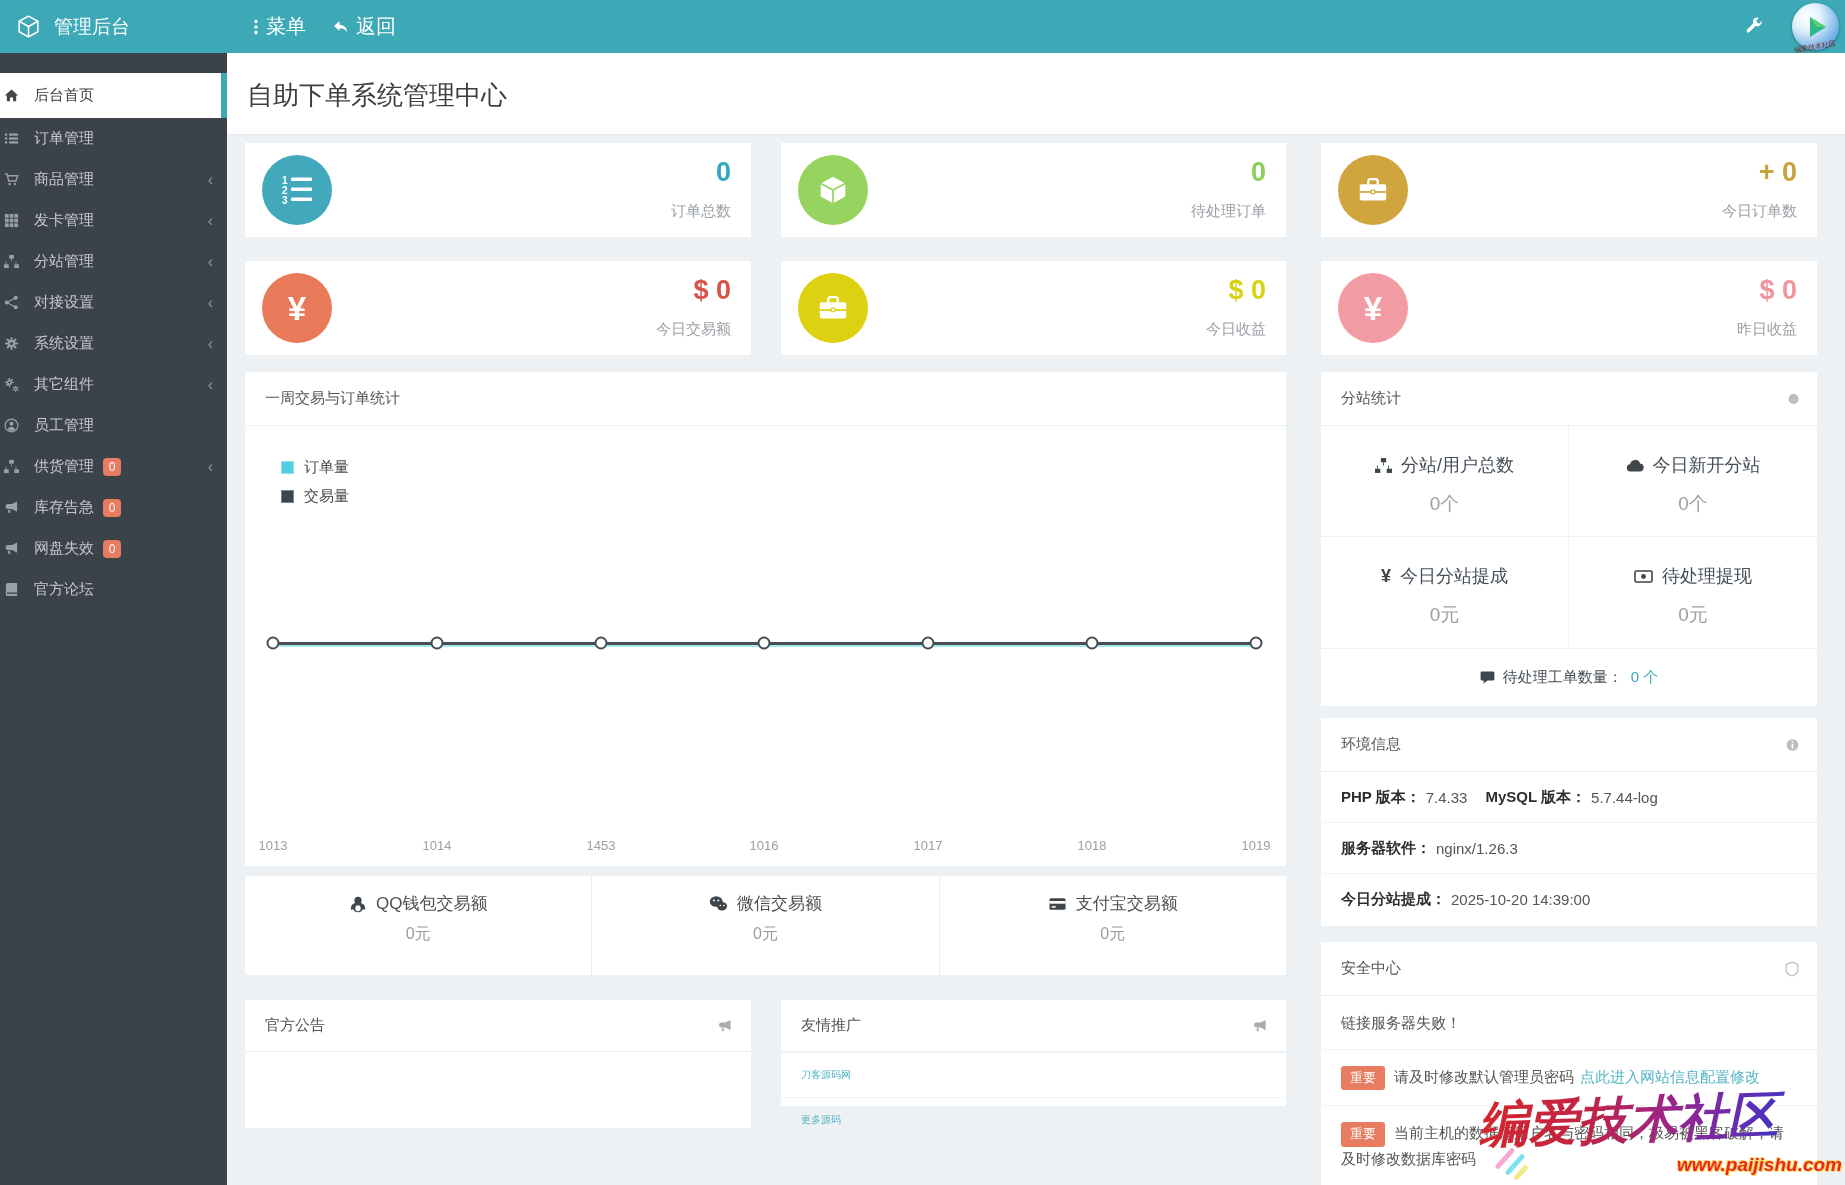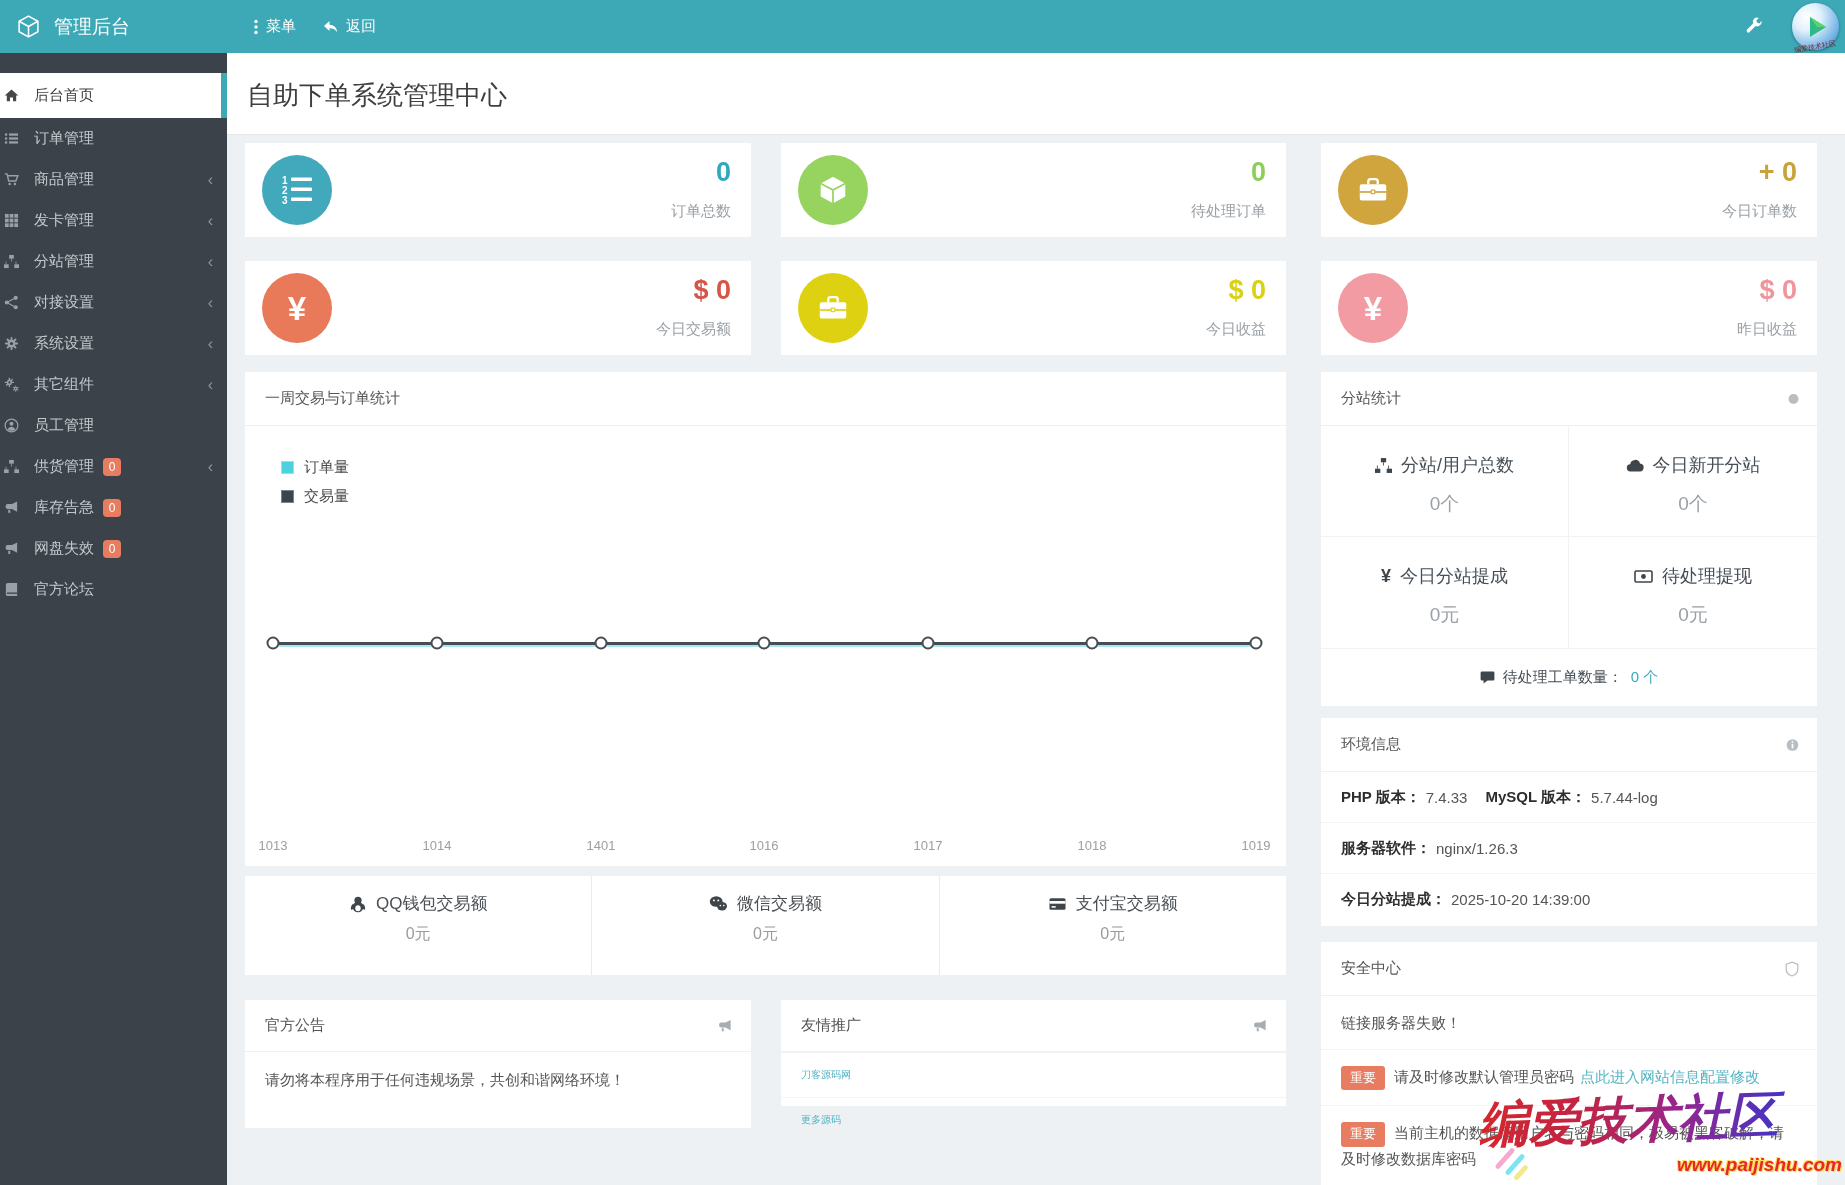--- a/index.html
+++ b/index.html
@@ -3,21 +3,21 @@
 <meta charset="utf-8">
 <style>
 *{box-sizing:border-box;margin:0;padding:0}
 html,body{width:1845px;height:1185px}
 body{position:relative;overflow:hidden;background:#eef1f3;font-family:"Liberation Sans","DejaVu Sans",sans-serif}
 svg{display:block}
 
 
 .topbar{position:absolute;left:0;top:0;width:1845px;height:53px;background:#3da8b6;z-index:5;display:flex;align-items:center}
 .brand{width:227px;display:flex;align-items:center;gap:13px;padding-left:16px;color:#fff;font-size:19px}
-.tnav{display:flex;align-items:center;gap:7px;color:#fff;font-size:15px;margin-left:26px;cursor:pointer;height:53px}
+.tnav{display:flex;align-items:center;gap:7px;color:#fff;font-size:20px;margin-left:26px;cursor:pointer;height:53px}
 .wrench{position:absolute;right:82px;top:16px;cursor:pointer}
 .corner-logo{position:absolute;right:6px;top:3px;width:47px;height:47px;border-radius:50%;z-index:60;cursor:pointer;
  background:radial-gradient(circle at 32% 30%,#ffffff 0%,#e2f1fc 30%,#6fb0e4 72%,#1f6fd0 100%);
  box-shadow:0 1px 3px rgba(0,0,0,.35);display:flex;align-items:center;justify-content:center}
 .corner-sub{position:absolute;right:9px;top:42px;z-index:61;font-size:7px;color:#7c1a1a;transform:rotate(-10deg);letter-spacing:0}
 
 
 .sidebar{position:absolute;left:0;top:53px;width:227px;height:1132px;background:#3c4249;padding-top:20px;z-index:4}
 .sb-item{position:relative;height:41px;display:flex;align-items:center;padding-left:2px;color:#c3c9cd;font-size:15px;cursor:pointer}
 .sb-ic{width:19px;margin-right:13px;display:flex;justify-content:center;color:#99a0a6}
@@ -395,21 +395,21 @@
     <div class="cline"></div>
     <div class="marker" style="left:28px"></div>
     <div class="marker" style="left:192px"></div>
     <div class="marker" style="left:356px"></div>
     <div class="marker" style="left:519px"></div>
     <div class="marker" style="left:683px"></div>
     <div class="marker" style="left:847px"></div>
     <div class="marker" style="left:1011px"></div>
     <span class="xl" style="left:28px">1013</span>
     <span class="xl" style="left:192px">1014</span>
-    <span class="xl" style="left:356px">1401</span>
+    <span class="xl" style="left:356px">1453</span>
     <span class="xl" style="left:519px">1016</span>
     <span class="xl" style="left:683px">1017</span>
     <span class="xl" style="left:847px">1018</span>
     <span class="xl" style="left:1011px">1019</span>
   </div>
 </div>
 
 <div class="panel pay-panel" style="left:245px;top:876px;width:1041px;height:99px">
   <div class="pay-cell">
     <div class="pay-t">
@@ -571,21 +571,20 @@
 <div class="panel" style="left:245px;top:1000px;width:506px;height:128px">
   <div class="phead" style="height:52px">
     <span>官方公告</span>
     <span class="hic">
         <svg width="16" height="15" viewBox="0 0 16 16" fill="#a8adb1">
           <path d="M14 1.5v11L8.5 9.7H4A2.3 2.3 0 0 1 1.7 7.4v-.8A2.3 2.3 0 0 1 4 4.3h4.5L14 1.5Z"></path>
           <path d="M4.5 10.5v3.2h2.2v-3.2Z"></path>
         </svg>
       </span>
   </div>
-  <div class="ann-body">请勿将本程序用于任何违规场景，共创和谐网络环境！</div>
 </div>
 
 <div class="panel" style="left:781px;top:1000px;width:505px;height:106px">
   <div class="phead" style="height:52px">
     <span>友情推广</span>
     <span class="hic">
         <svg width="16" height="15" viewBox="0 0 16 16" fill="#a8adb1">
           <path d="M14 1.5v11L8.5 9.7H4A2.3 2.3 0 0 1 1.7 7.4v-.8A2.3 2.3 0 0 1 4 4.3h4.5L14 1.5Z"></path>
           <path d="M4.5 10.5v3.2h2.2v-3.2Z"></path>
         </svg>

